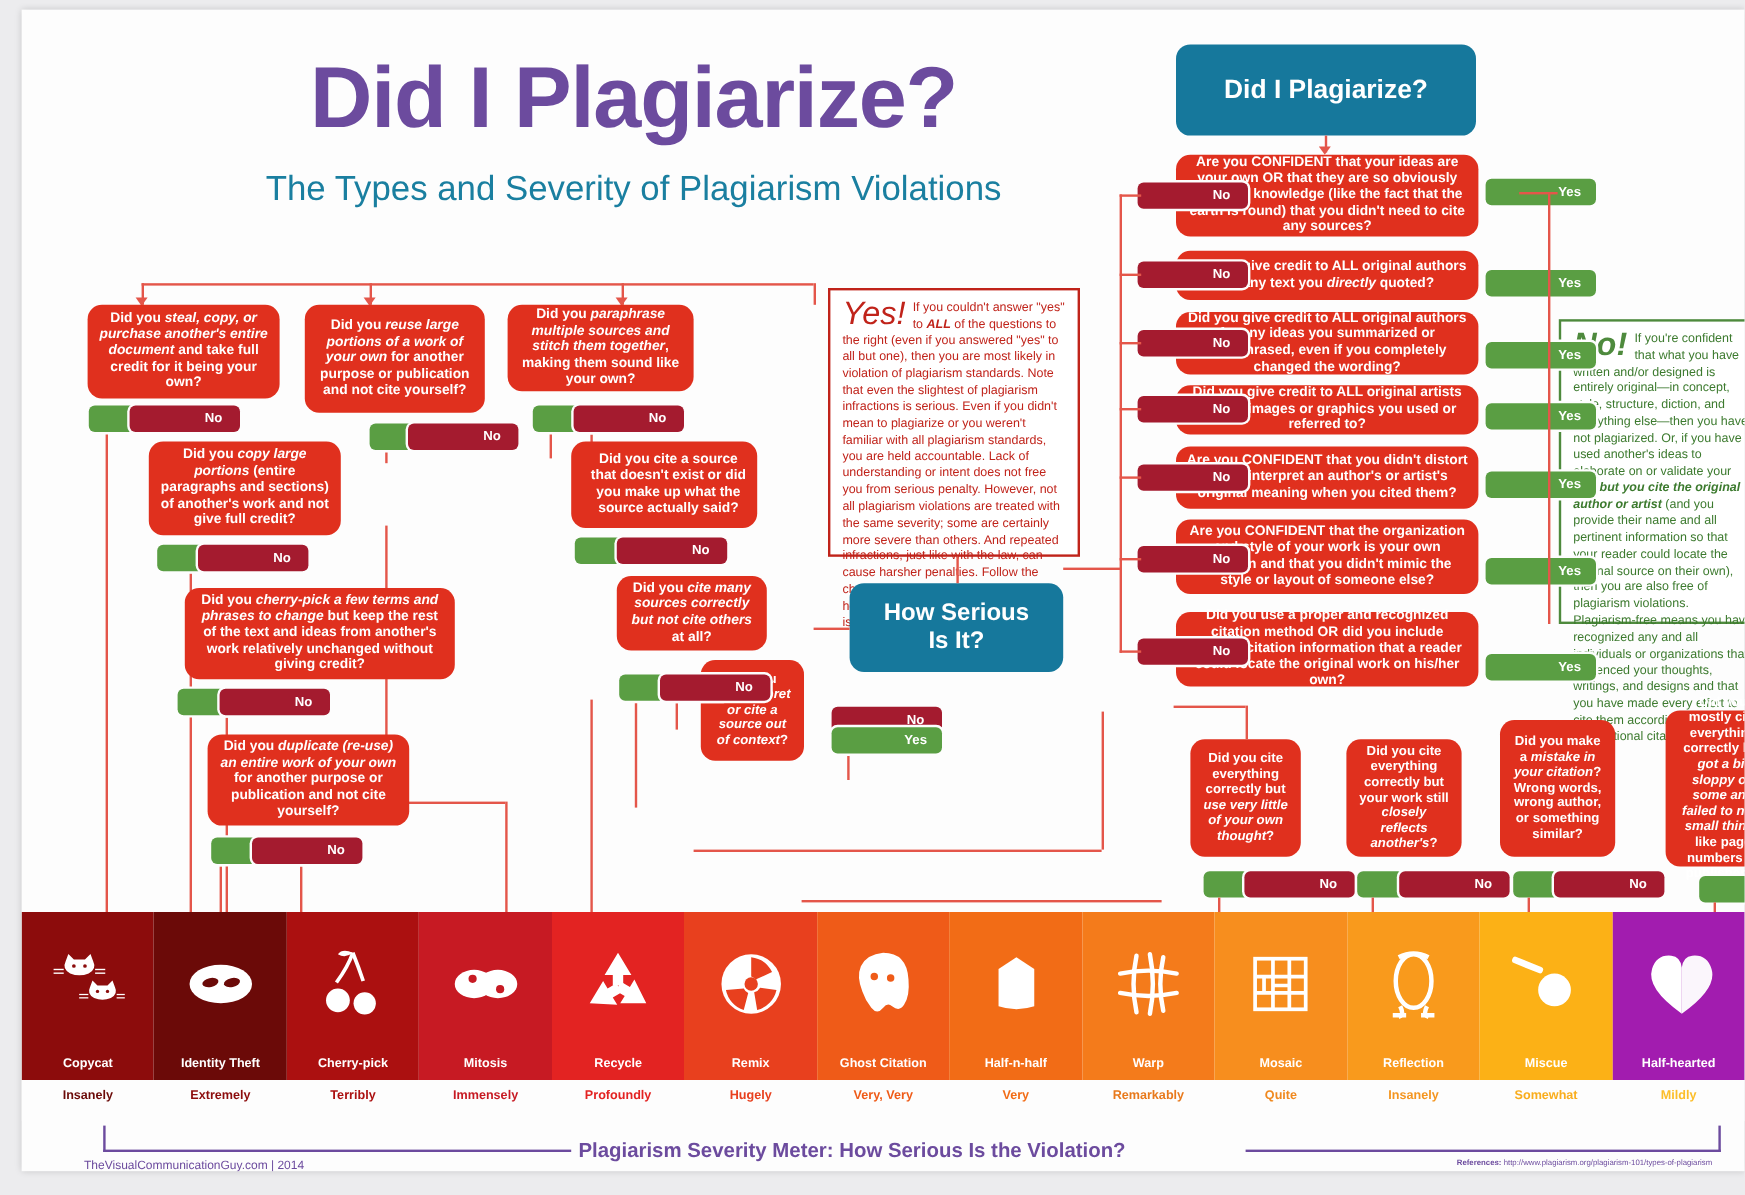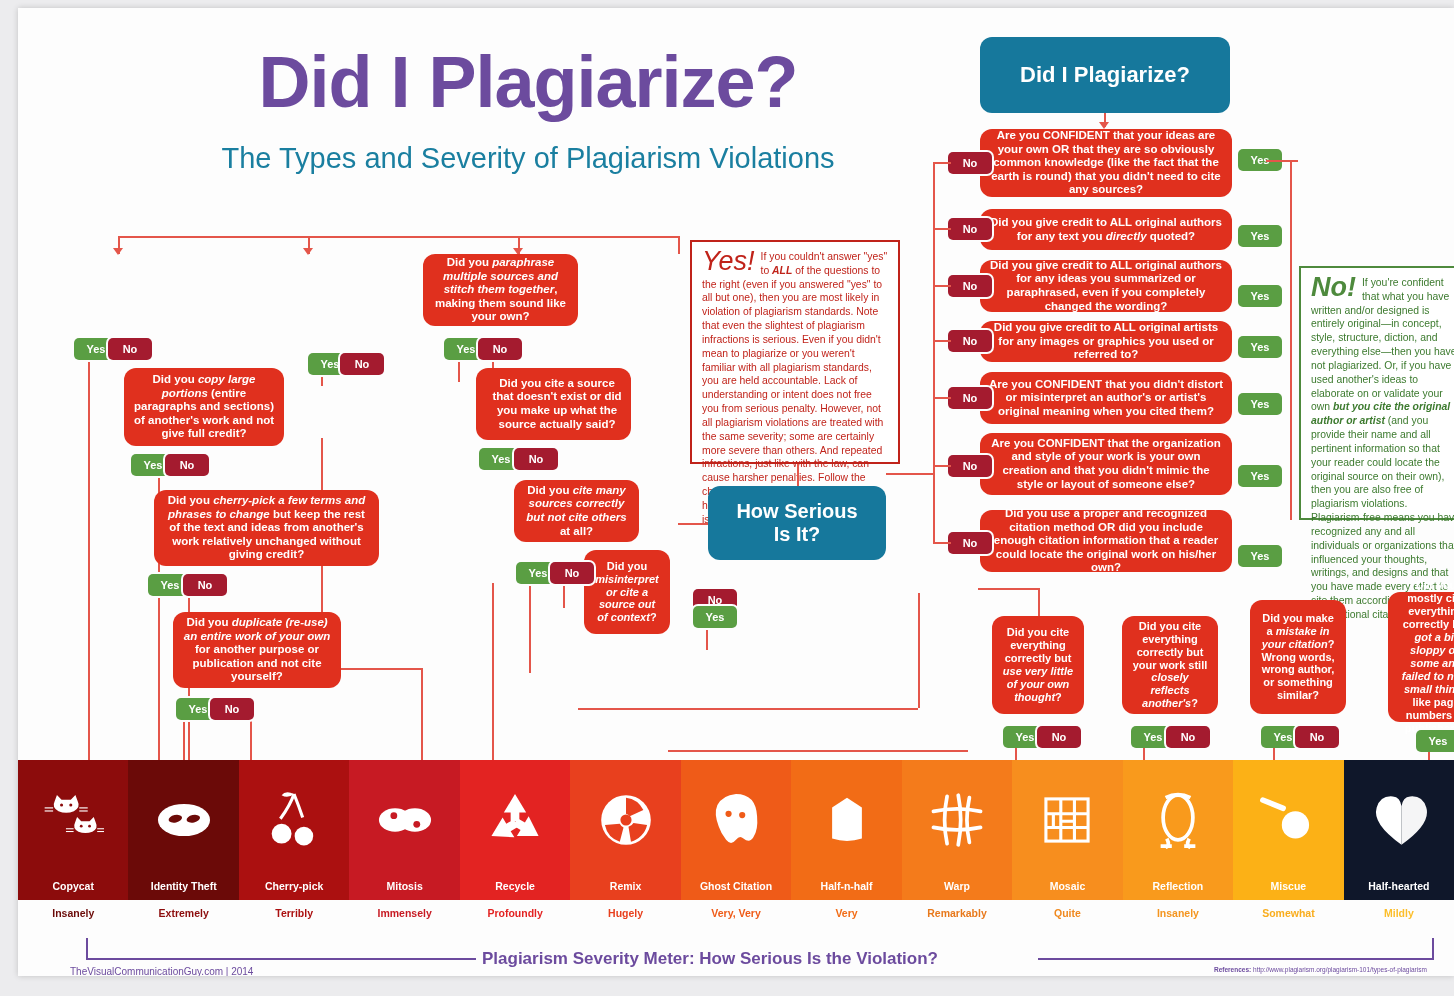--- a/index.html
+++ b/index.html
@@ -23,21 +23,21 @@
   .qbox.small{font-size:11px;}
   .qbox i{font-style:italic;font-weight:bold;}
 
   .tealbox{position:absolute;background:#16789c;color:#fff;border-radius:12px;
     display:flex;align-items:center;justify-content:center;text-align:center;
     font-weight:bold;box-sizing:border-box;}
 
   
   .pill{position:absolute;border-radius:5px;color:#fff;font-size:11px;font-weight:bold;
     display:flex;align-items:center;justify-content:center;width:44px;height:22px;
-    box-shadow:0 0 0 2px #fdfdfd;}
+    box-shadow:0 0 0 2px #fdfdfd;padding-left:48px;}
   .pill.yes{background:#5a9e43;}
   .pill.no{background:#a41b2f;}
 
   
   .ln{position:absolute;background:#e4564a;}
   .lnv{width:2px;}
   .lnh{height:2px;}
   .arw{position:absolute;width:0;height:0;}
   .arw.down{border-left:5px solid transparent;border-right:5px solid transparent;border-top:7px solid #e4564a;}
 
@@ -101,20 +101,26 @@
   <div class="ln lnv" style="left:232px;top:713px;height:39px;"></div>
   <div class="ln lnv" style="left:303px;top:430px;height:230px;"></div>
   <div class="ln lnh" style="left:303px;top:660px;width:100px;"></div>
   <div class="ln lnv" style="left:403px;top:660px;height:92px;"></div>
 
   <div class="ln lnv" style="left:688px;top:617px;height:25px;"></div>
   <div class="ln lnh" style="left:560px;top:700px;width:340px;"></div>
   <div class="ln lnv" style="left:900px;top:585px;height:115px;"></div>
   <div class="ln lnh" style="left:650px;top:742px;width:300px;"></div>
 
+  <div class="qbox" style="left:55px;top:246px;width:160px;height:78px;">
+    <span>Did you <i>steal, copy, or purchase another's entire document</i> and take full credit for it being your own?</span>
+  </div>
+  <div class="qbox" style="left:236px;top:246px;width:150px;height:90px;">
+    <span>Did you <i>reuse large portions of a work of your own</i> for another purpose or publication and not cite yourself?</span>
+  </div>
   <div class="qbox" style="left:405px;top:246px;width:155px;height:72px;">
     <span>Did you <i>paraphrase multiple sources and stitch them together</i>, making them sound like your own?</span>
   </div>
   <div class="qbox" style="left:106px;top:360px;width:160px;height:78px;">
     <span>Did you <i>copy large portions</i> (entire paragraphs and sections) of another's work and not give full credit?</span>
   </div>
   <div class="qbox" style="left:458px;top:360px;width:155px;height:72px;padding-left:16px;">
     <span>Did you cite a source that doesn't exist or did you make up what the source actually said?</span>
   </div>
   <div class="qbox" style="left:136px;top:482px;width:225px;height:76px;">
@@ -395,21 +401,21 @@
         </div>
         <div class="seg" style="background: rgb(252, 177, 22);">
           <div class="glyph">
             <svg viewBox="0 0 100 100" width="62" height="62" fill="#fff">
               <circle cx="62" cy="58" r="22"></circle>
               <rect x="4" y="20" width="44" height="9" rx="4" transform="rotate(22 26 24)"></rect>
             </svg>
           </div>
           <div class="nm">Miscue</div>
         </div>
-        <div class="seg" style="background: #0f172a;">
+        <div class="seg" style="background: #a21caf;">
           <div class="glyph">
             <svg viewBox="0 0 100 100" width="62" height="62" fill="#fff">
               <path d="M54 90 Q6 56 14 30 Q20 10 40 12 Q52 13 54 28 Z"></path>
               <path d="M54 90 Q102 56 94 30 Q88 10 68 12 Q56 13 54 28 Z" fill="#fff" fill-opacity="0.96"></path>
             </svg>
           </div>
           <div class="nm">Half-hearted</div>
         </div>
       </div>
   <div id="advrow">

